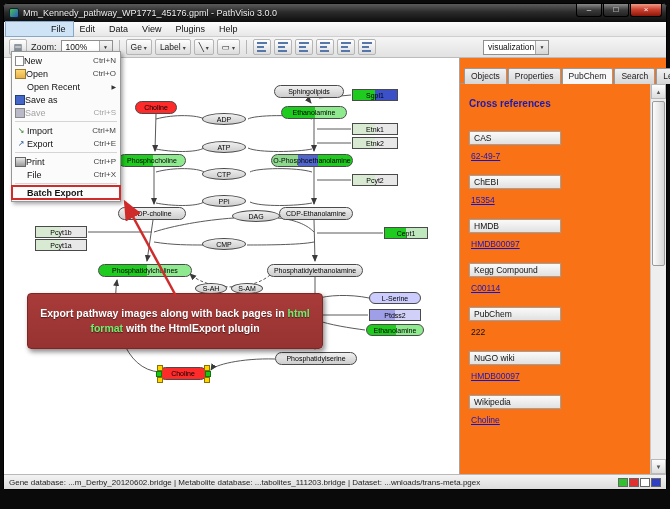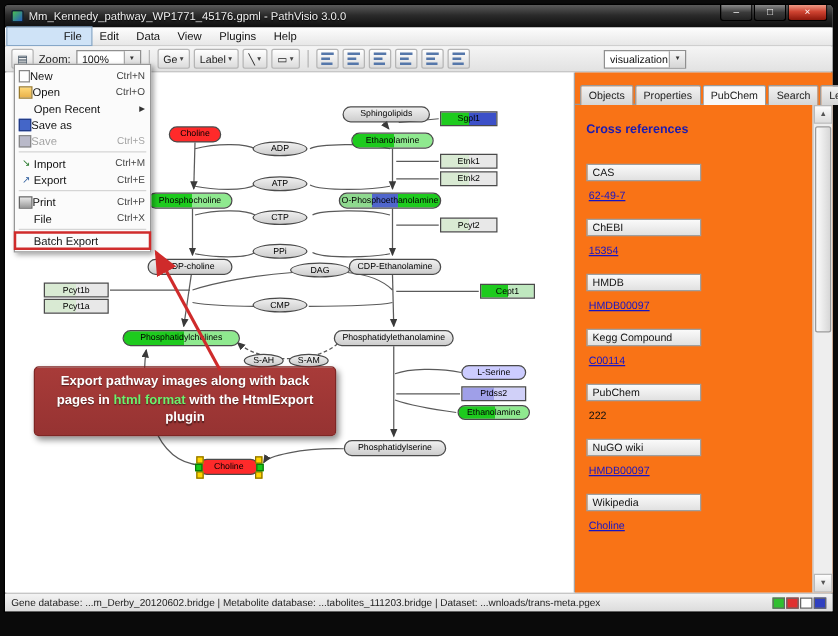--- a/index.html
+++ b/index.html
@@ -51,26 +51,26 @@
   .c-red { background:#ff2a2a; }
   .c-green { background:linear-gradient(90deg,#1ecb1e 0 52%,#8fe98f 52%); }
   .c-greenblue { background:linear-gradient(90deg,#8fd98f 0 32%,#5066cc 32% 58%,#1ecb1e 58%); }
   .c-lav { background:#ccccff; }
   .c-sgpl { background:linear-gradient(90deg,#1ecb1e 0 50%,#3c50c8 50%); }
   .c-pale { background:linear-gradient(90deg,#d9ead3 0 50%,#e8e8e8 50%); }
   .c-chpt { background:linear-gradient(90deg,#1ecb1e 0 50%,#bfe8bf 50%); }
   .c-ptdss { background:linear-gradient(90deg,#9f9fe8 0 50%,#d0d0f8 50%); }
   .handle { position:absolute; width:6px; height:6px; background:var(--selection-yellow,#ffd400); border:1px solid #8a7000; z-index:4; }
   .handle.green { background:#17c817; border-color:#0a7a0a; }
-  .annotation { position:absolute; left:23px; top:235px; width:242px; height:56px; z-index:10;
+  .annotation { position:absolute; left:23px; top:235px; width:296px; height:56px; z-index:10;
                 background:linear-gradient(var(--annotation-bg,#a83b39),#963332);
                 border:1px solid var(--annotation-border,#7e2624); border-radius:4px;
                 box-shadow:2px 3px 5px rgba(0,0,0,.45);
                 color:#fff; font-weight:bold; font-size:10.5px; line-height:1.4; text-align:center;
-                display:flex; align-items:flex-start; justify-content:center; padding:4px 12px;
+                display:flex; align-items:center; justify-content:center; padding:4px 12px;
                 text-shadow:0 1px 1px rgba(0,0,0,.5); }
   .annotation .hl { color:var(--annotation-highlight,#6df06d); }
   
   .rightpanel { flex:1; background:#f97316; position:relative; padding-right:28px; min-width:0; }
   .tabs { display:flex; gap:1px; padding:9px 0 0 4px; border-bottom:1px solid #9a9a9a; }
   .tab { font-size:8.5px; color:#222; padding:2px 6px; background:linear-gradient(#f2f2f2,#d6d6d6);
          border:1px solid #9a9a9a; border-bottom:none; border-radius:2px 2px 0 0; position:relative; top:1px; }
   .tab.active { background:#f8f8f8; padding-bottom:3px; }
   .panel-body { padding:14px 4px 0 9px; }
   .xref-title { color:var(--heading-blue,#1b1bb0); font-weight:bold; font-size:10px; margin-bottom:22px; }
@@ -92,21 +92,21 @@
   .legend-swatch { width:10px; height:9px; border:1px solid #666; margin-left:1px; }
   
   .file-menu { position:absolute; left:7px; top:47px; width:110px; z-index:50; background:#fbfbfb;
                border:1px solid #979797; box-shadow:2px 2px 4px rgba(0,0,0,.35); padding:2px 0; }
   .menu-item { height:13px; display:flex; align-items:center; gap:0; padding:0 4px 0 3px; font-size:9px; color:#111; }
   .menu-item .mi-icon { width:12px; height:10px; flex:none; display:flex; align-items:center; justify-content:center; font-size:8px; }
   .menu-item .mi-label { flex:1; white-space:nowrap; }
   .menu-item .mi-accel { font-size:8px; color:#444; }
   .menu-item .mi-sub { font-size:6px; color:#333; }
   .menu-item.disabled .mi-label, .menu-item.disabled .mi-accel { color:#a3a3a3; }
-  .menu-item.highlighted { outline:2px solid var(--callout-red,#cf2b2b); outline-offset:-1px; }
+  .menu-item.highlighted { outline:2px solid var(--callout-red,#cf2b2b); outline-offset:-1px;font-weight:bold; }
   .menu-sep { height:5px; display:flex; align-items:center; }
   .menu-sep::after { content:""; flex:1; border-top:1px solid #d5d5d5; margin:0 3px; }
   .ic-new { width:9px !important; height:10px; background:#fff; border:1px solid #888; }
   .ic-open { width:11px !important; height:8px; background:linear-gradient(#ffd978,#e8b14a); border:1px solid #9a7b2d; }
   .ic-save { width:10px !important; height:9px; background:#4466c8; border:1px solid #223c88; }
   .ic-save.gray { background:#b9b9c9; border-color:#888; }
   .ic-import::before { content:"↘"; color:#2e7d32; }
   .ic-export::before { content:"↗"; color:#2e5d9d; }
   .ic-print { width:11px !important; height:8px; background:linear-gradient(#e8e8e8,#9a9a9a); border:1px solid #666; }
   #callout-svg { position:absolute; left:0; top:0; z-index:60; pointer-events:none; }

